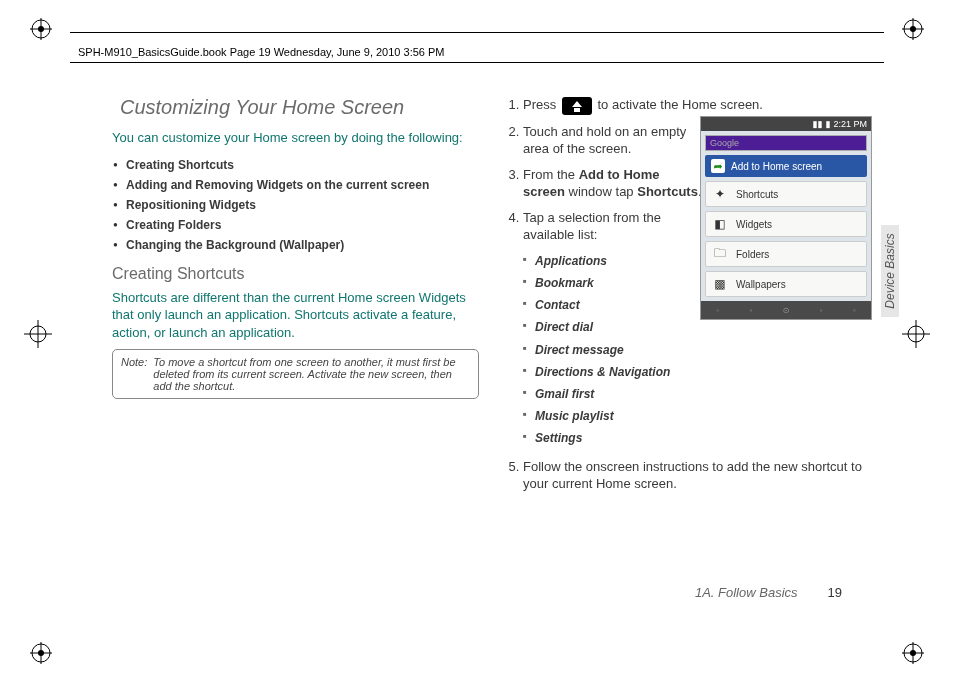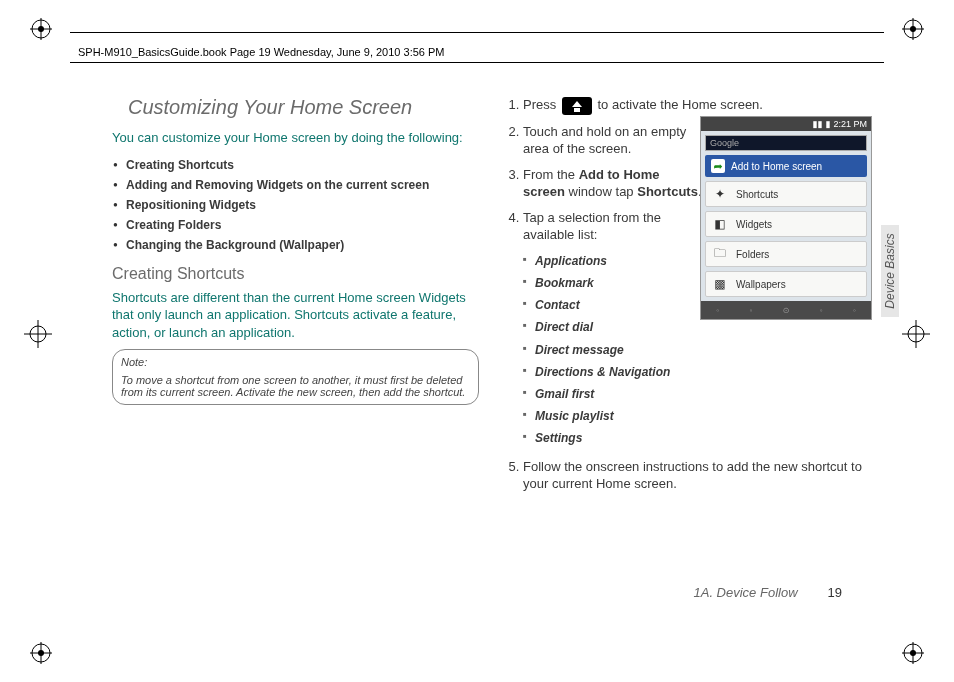--- a/index.html
+++ b/index.html
@@ -54,21 +54,21 @@
     gap: 26px;
   }
   .col {
     width: 368px;
   }
   h1.section-title {
     font-size: 20px;
     font-style: italic;
     font-weight: normal;
     color: #6b6b6b;
-    margin: 0 0 10px 16px;
+    margin: 0 0 10px 8px;
   }
   .body-text {
     font-size: 13px;
     color: #0f766e;
     line-height: 1.35;
     margin: 0 0 8px 0;
   }
   ul.bullets {
     list-style: none;
     margin: 4px 0 10px 0;
@@ -90,29 +90,28 @@
     color: #333;
   }
   h2.sub-title {
     font-size: 16px;
     font-weight: normal;
     color: #6b6b6b;
     margin: 10px 0 6px 0;
   }
   .note-box {
     border: 1px solid #888;
-    border-radius: 13px;
+    border-radius: 5px;
     padding: 6px 8px;
     font-size: 11px;
     font-style: italic;
     color: #444;
     display: flex;
     gap: 6px;
     margin-top: 8px;
-    flex-direction: column;
   }
   .note-label { font-weight: normal; flex-shrink: 0; }
   ol.steps {
     margin: 0;
     padding: 0 0 0 18px;
     font-size: 13px;
     color: #3a3a3a;
   }
   ol.steps > li {
     margin-bottom: 8px;
@@ -185,21 +184,21 @@
     display: flex;
     justify-content: flex-end;
     align-items: center;
     padding: 0 4px;
     gap: 3px;
     font-size: 9px;
   }
   .ps-search {
     margin: 4px;
     height: 14px;
-    background: #0f172a;
+    background: #4c1d95;
     border: 1px solid #aaa;
     color: #aaa;
     font-size: 9px;
     padding: 0 4px;
     line-height: 14px;
   }
   .ps-menu-title {
     margin: 4px;
     background: #2a57a5;
     color: #fff;
@@ -418,15 +417,15 @@
           <span>⊙</span>
           <span>◦</span>
           <span>◦</span>
       </div>
     </div>
   </div>
 
 </div>
 
 <div class="footer">
-  <span>1A. Device Follow</span>
+  <span>1A. Follow Basics</span>
   <span class="page-num">19</span>
 </div>
 
 </body></html>

